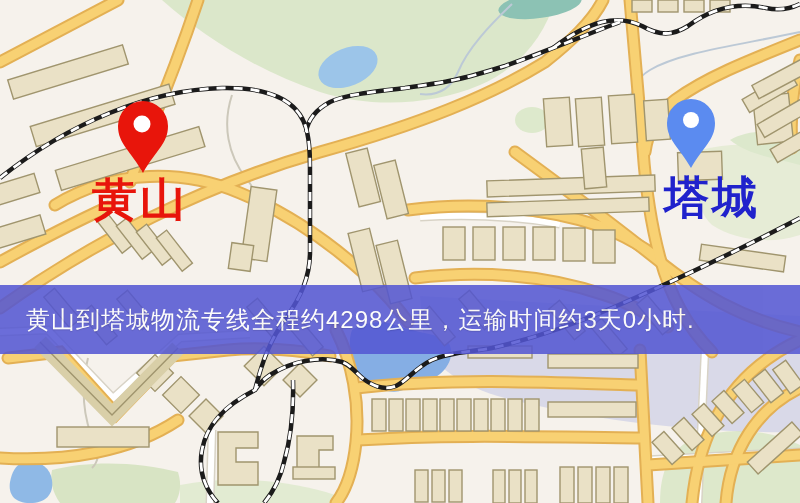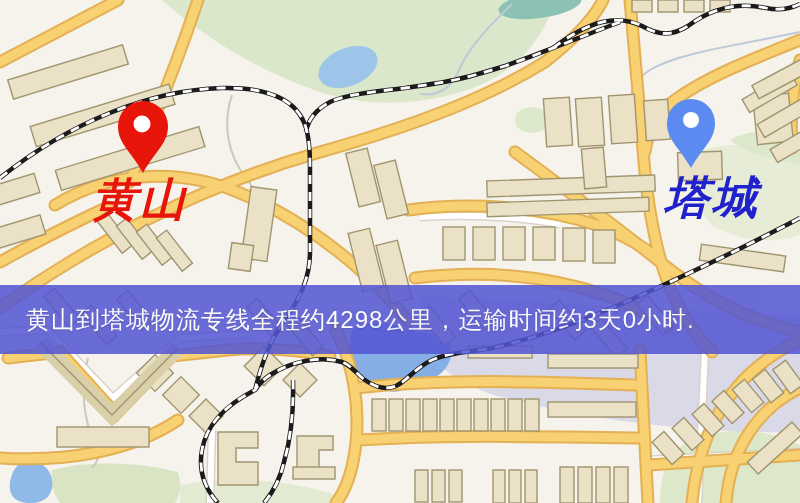--- a/index.html
+++ b/index.html
@@ -13,21 +13,21 @@
   .stage{
     position:relative;width:800px;height:503px;overflow:hidden;
     font-family:"Liberation Sans","DejaVu Sans",sans-serif;
     background:#f6f2ec;
   }
   .stage svg{position:absolute;left:0;top:0;display:block;}
   .pin-label{
     position:absolute;
     font-family:"Liberation Serif","DejaVu Serif",serif;
     font-weight:bold;font-size:45px;line-height:1;letter-spacing:3px;
-    white-space:nowrap;user-select:none;font-style:italic;
+    white-space:nowrap;user-select:none;
   }
   .pin-label.origin{left:92px;top:178px;color:var(--origin-color);}
   .pin-label.dest{left:664px;top:176px;color:var(--dest-label-color);}
   .banner{
     position:absolute;left:0;top:285px;width:800px;height:69px;
     background:var(--banner-bg);opacity:0.86;
     display:flex;align-items:center;
   }
   .banner-text{
     color:var(--banner-text-color);font-size:24px;line-height:1;

